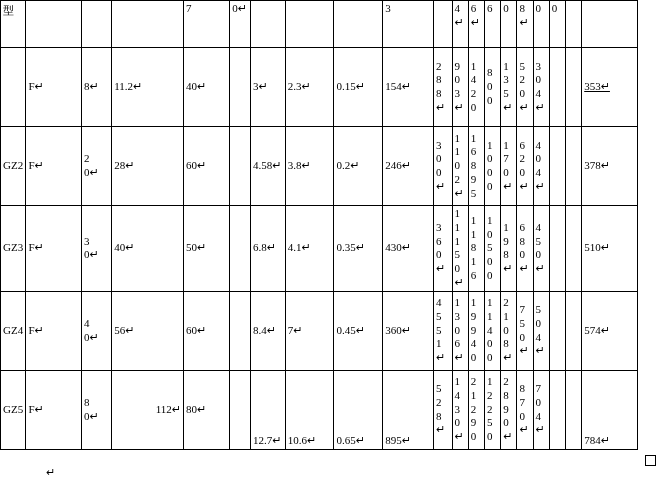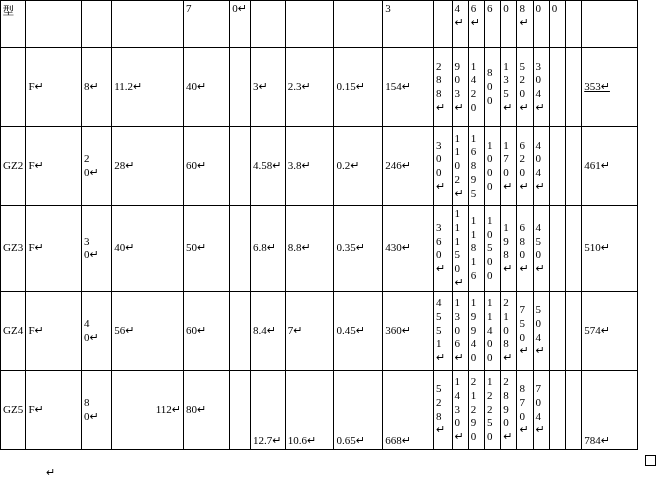--- a/index.html
+++ b/index.html
@@ -201,33 +201,33 @@
 7
 0↵</td>
       <td class="v-mid a-left" style="white-space: pre-line;">6
 2
 0↵</td>
       <td class="v-mid a-left" style="white-space: pre-line;">4
 0
 4↵</td>
       <td></td>
       <td></td>
-      <td class="v-mid a-left" style="white-space: pre-line;">461↵</td>
+      <td class="v-mid a-left" style="white-space: pre-line;">378↵</td>
     </tr>
 
     <tr class="r-body">
       <td class="v-mid a-left" style="white-space: pre-line;">GZ3</td>
       <td class="v-mid a-left" style="white-space: pre-line;">F↵</td>
       <td class="v-mid a-left" style="white-space: pre-line;">3
 0↵</td>
       <td class="v-mid a-left" style="white-space: pre-line;">40↵</td>
       <td class="v-mid a-left" style="white-space: pre-line;">50↵</td>
       <td></td>
       <td class="v-mid a-left" style="white-space: pre-line;">6.8↵</td>
-      <td class="v-mid a-left" style="white-space: pre-line;">8.8↵</td>
+      <td class="v-mid a-left" style="white-space: pre-line;">4.1↵</td>
       <td class="v-mid a-left" style="white-space: pre-line;">0.35↵</td>
       <td class="v-mid a-left" style="white-space: pre-line;">430↵</td>
       <td class="v-mid a-left" style="white-space: pre-line;">3
 6
 0↵</td>
       <td class="v-mid a-left" style="white-space: pre-line;">1
 1
 1
 5
 0↵</td>
@@ -304,21 +304,21 @@
       <td class="v-mid a-left" style="white-space: pre-line;">GZ5</td>
       <td class="v-mid a-left" style="white-space: pre-line;">F↵</td>
       <td class="v-mid a-left" style="white-space: pre-line;">8
 0↵</td>
       <td class="v-mid a-right" style="white-space: pre-line;">112↵</td>
       <td class="v-mid a-left" style="white-space: pre-line;">80↵</td>
       <td></td>
       <td class="v-bot a-left" style="white-space: pre-line; margin-left: 36px;">12.7↵</td>
       <td class="v-bot a-left" style="white-space: pre-line;">10.6↵</td>
       <td class="v-bot a-left" style="white-space: pre-line;">0.65↵</td>
-      <td class="v-bot a-left" style="white-space: pre-line;">668↵</td>
+      <td class="v-bot a-left" style="white-space: pre-line;">895↵</td>
       <td class="v-mid a-left" style="white-space: pre-line;">5
 2
 8↵</td>
       <td class="v-mid a-left" style="white-space: pre-line;">1
 4
 3
 0↵</td>
       <td class="v-mid a-left" style="white-space: pre-line;">2
 1
 2

